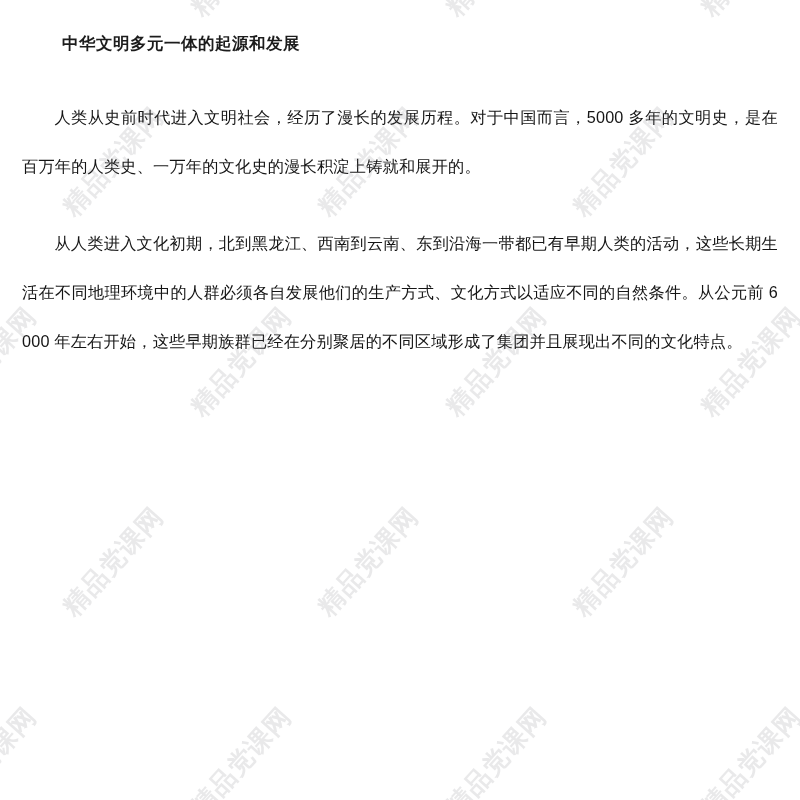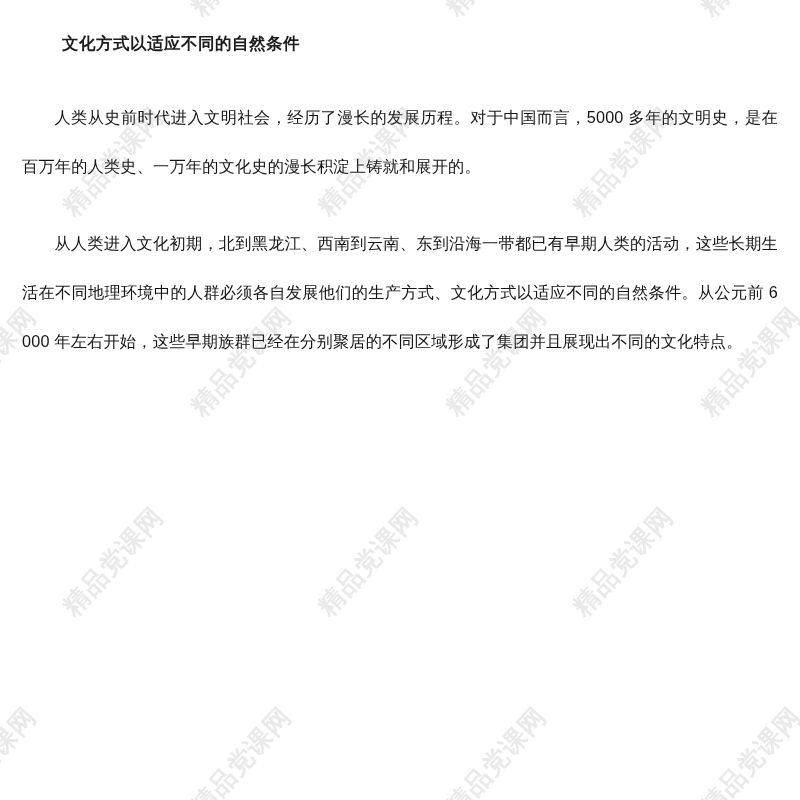--- a/index.html
+++ b/index.html
@@ -85,21 +85,21 @@
   .para-gap {
     height: 28px;
   }
 </style>
 </head>
 <body>
 
 <div id="page">
   <div id="doc-body">
 
-    <h1 id="doc-title">文化方式以适应不同的自然条件</h1>
+    <h1 id="doc-title">中华文明多元一体的起源和发展</h1>
 
     <p class="para" id="para-1">人类从史前时代进入文明社会，经历了漫长的发展历程。对于中国而言，5000 多年的文明史，是在百万年的人类史、一万年的文化史的漫长积淀上铸就和展开的。</p>
 
     <div class="para-gap"></div>
 
     <p class="para" id="para-2">从人类进入文化初期，北到黑龙江、西南到云南、东到沿海一带都已有早期人类的活动，这些长期生活在不同地理环境中的人群必须各自发展他们的生产方式、文化方式以适应不同的自然条件。从公元前 6000 年左右开始，这些早期族群已经在分别聚居的不同区域形成了集团并且展现出不同的文化特点。</p>
 
     <div class="para-gap"></div>
 
 

